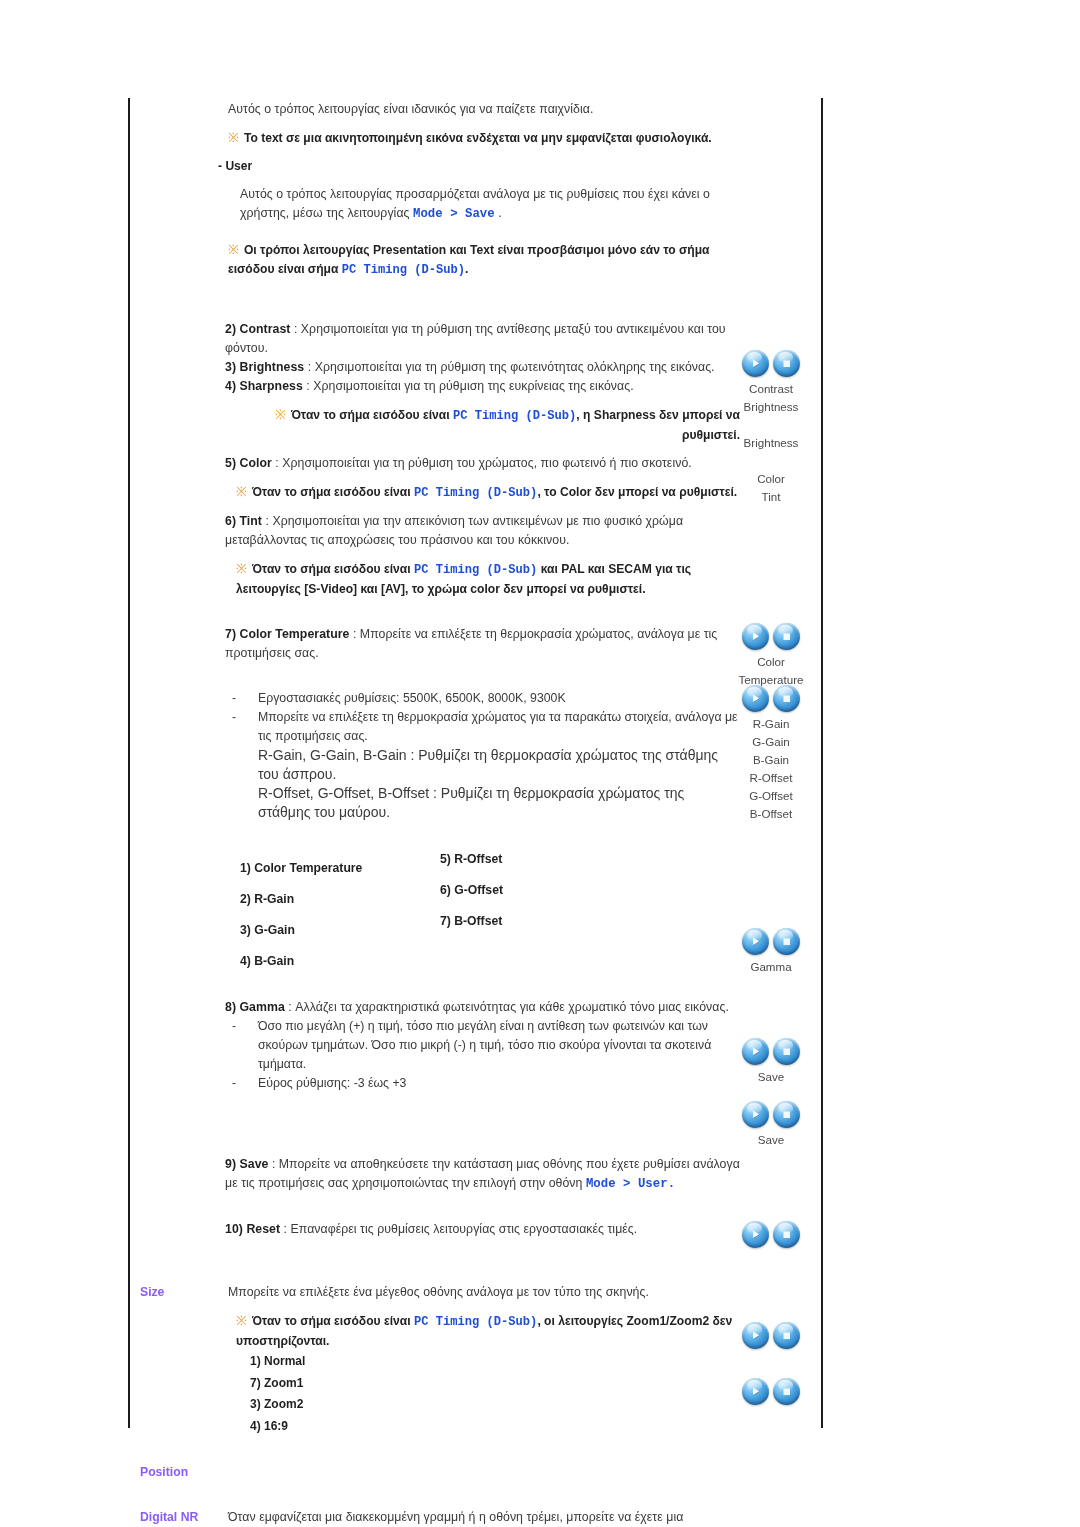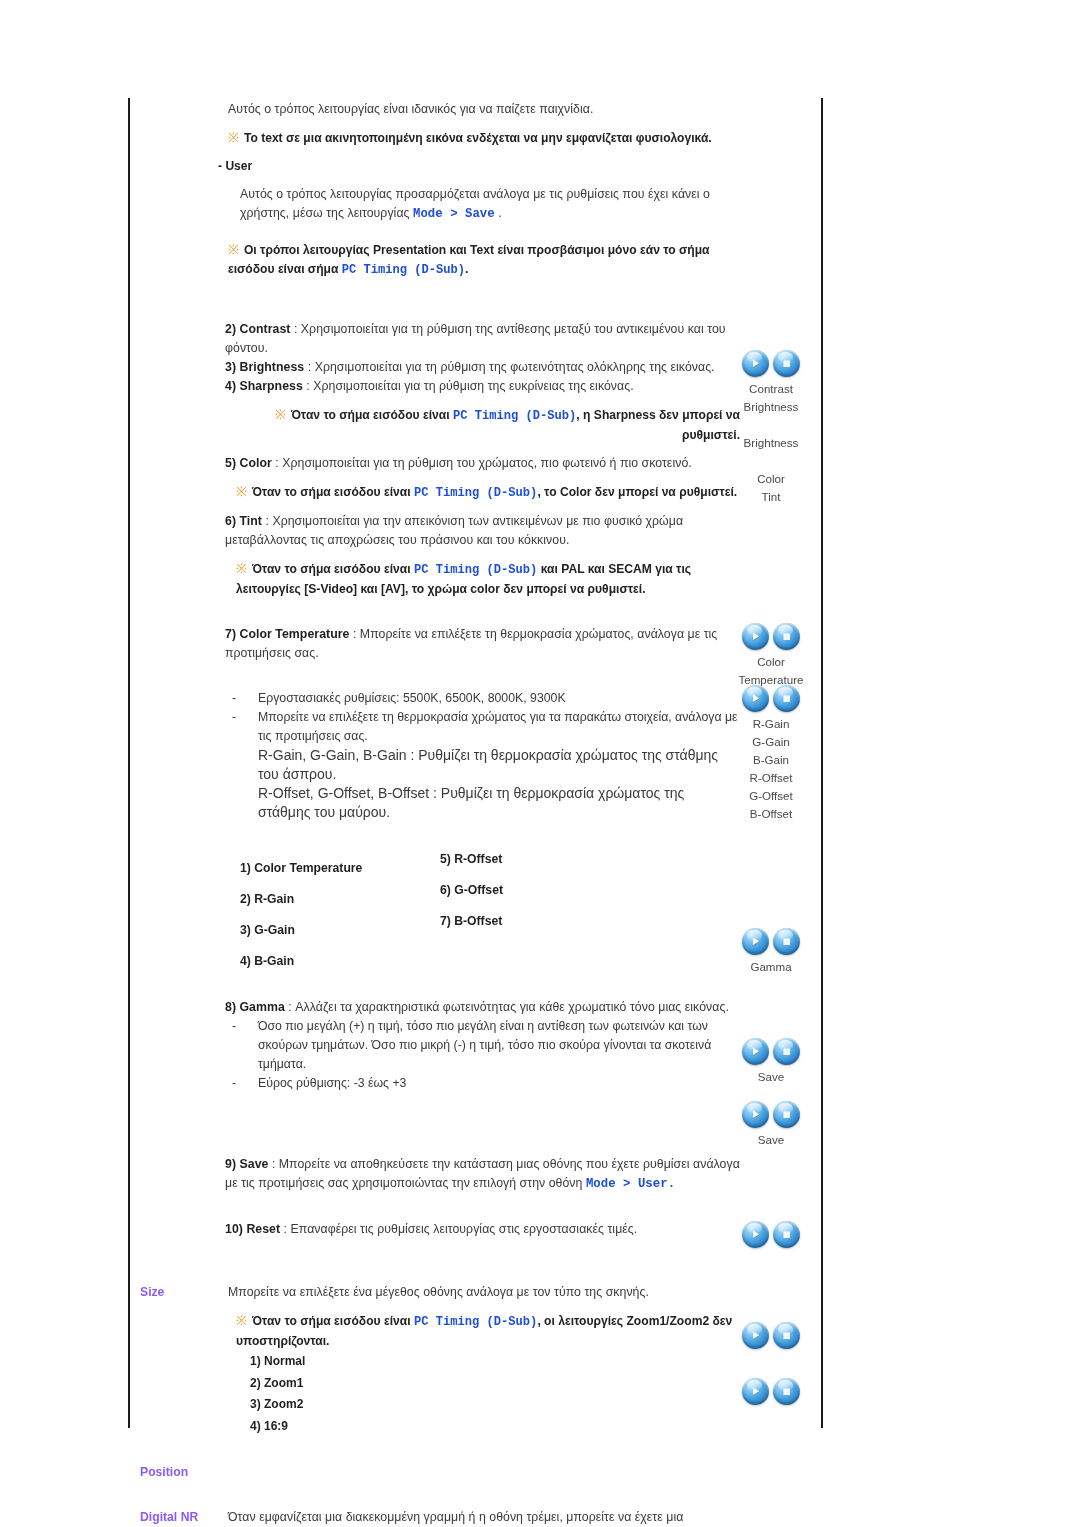--- a/index.html
+++ b/index.html
@@ -298,21 +298,21 @@
     <div class="defrow">
       <div class="term">Size</div>
       <div class="def">
         <div class="para">Μπορείτε να επιλέξετε ένα μέγεθος οθόνης ανάλογα με τον τύπο της σκηνής.</div>
         <div class="spacer-s"></div>
         <div class="note" style="margin-left:8px;">
           <span class="star">※</span><span>Όταν το σήμα εισόδου είναι </span><span class="link">PC Timing (D-Sub)</span><span>, οι λειτουργίες Zoom1/Zoom2 δεν υποστηρίζονται.</span>
         </div>
         <div class="simplelist" style="margin-left:22px;">
           <div>1) Normal</div>
-          <div>2) Zoom1</div>
+          <div>7) Zoom1</div>
           <div>3) Zoom2</div>
           <div>4) 16:9</div>
         </div>
       </div>
     </div>
 
     <div class="spacer-l"></div>
 
     <div class="defrow">
       <div class="term">Position</div>

